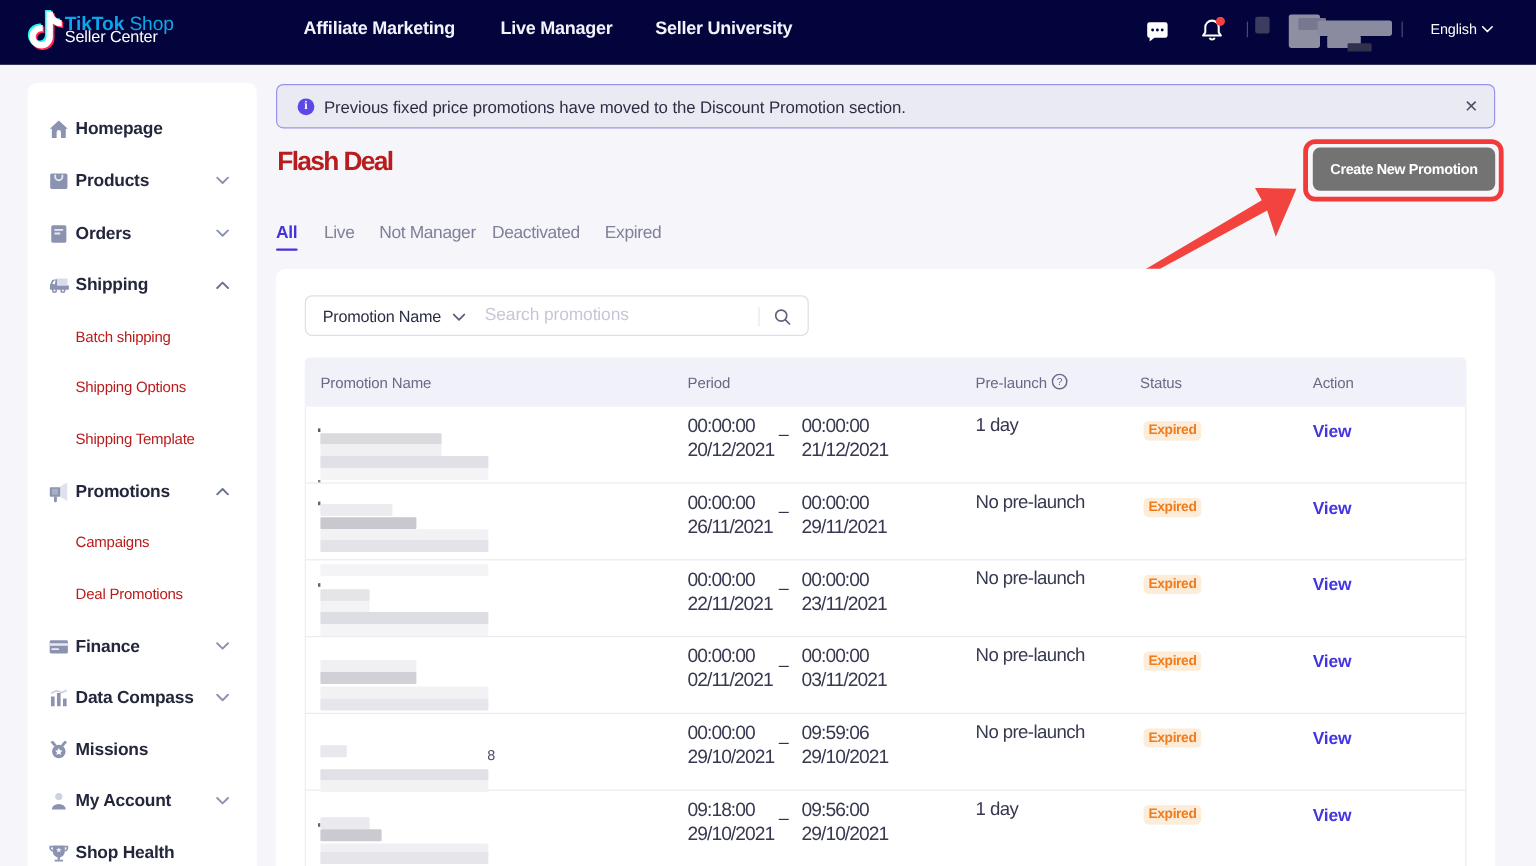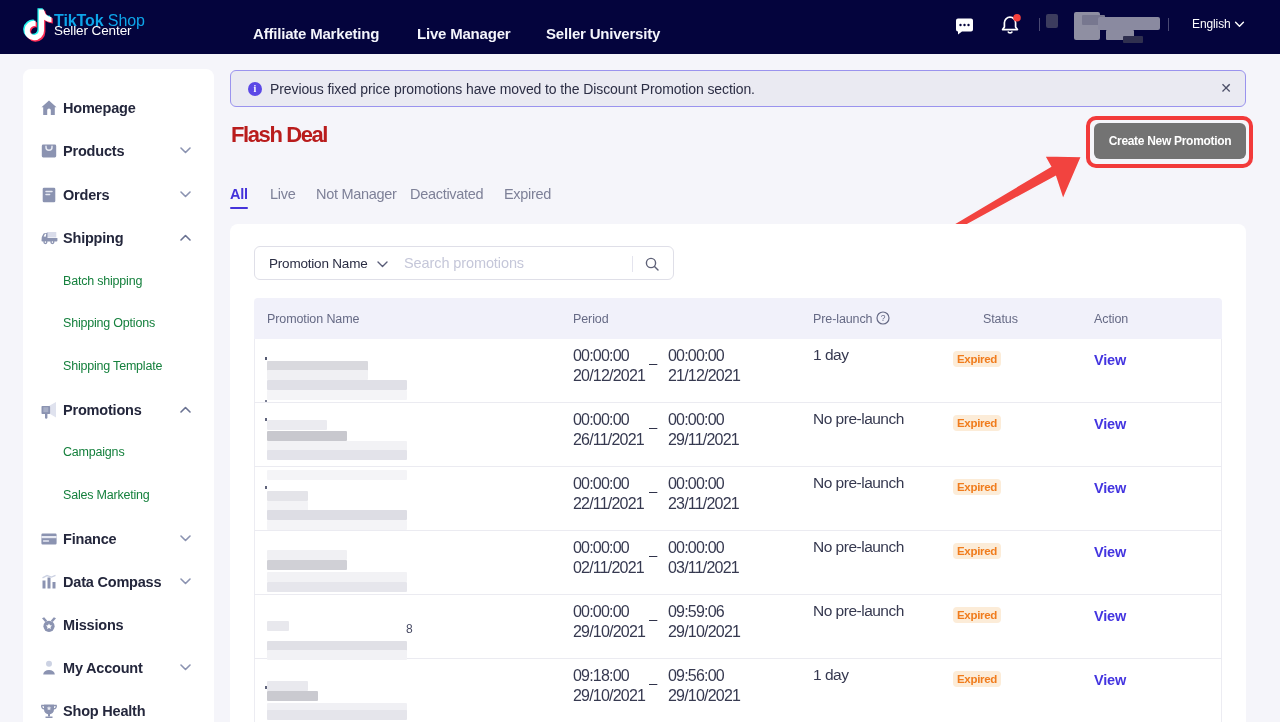--- a/index.html
+++ b/index.html
@@ -1,26 +1,26 @@
 <!DOCTYPE html>
 <html><head>
 <meta charset="utf-8">
 <style>
 *{margin:0;padding:0;box-sizing:border-box;}
 html,body{width:1280px;height:722px;overflow:hidden;}
 body{font-family:"Liberation Sans",sans-serif;background:#f5f5fa;position:relative;}
 #topbar{position:absolute;left:0;top:0;width:1280px;height:54px;background:#04043d;}
-.navlink{position:absolute;top:25px;font-size:15px;font-weight:700;color:#f3f4fb;letter-spacing:-0.2px;}
+.navlink{position:absolute;top:15px;font-size:15px;font-weight:700;color:#f3f4fb;letter-spacing:-0.2px;}
 #logo-t1{position:absolute;left:54px;top:12px;font-size:16px;color:#0ea5e9;letter-spacing:-0.1px;}
 #logo-t2{position:absolute;left:54px;top:23px;font-size:13.5px;color:#fff;letter-spacing:-0.1px;}
 #sidebar{position:absolute;left:23px;top:69px;width:191px;height:653px;background:#fff;border-radius:8px 8px 0 0;}
 .sitem{position:absolute;left:0;width:191px;height:20px;}
 .sitem .ic{position:absolute;left:17px;top:1px;width:18px;height:18px;}
 .sitem .lb{position:absolute;left:40px;top:2px;font-size:14.5px;font-weight:700;color:#24273c;letter-spacing:-0.2px;white-space:nowrap;}
-.sitem .sub{position:absolute;left:40px;top:3px;font-size:12.5px;font-weight:400;color:#15803d;letter-spacing:-0.2px;white-space:nowrap;}
+.sitem .sub{position:absolute;left:40px;top:3px;font-size:12.5px;font-weight:400;color:#b91c1c;letter-spacing:-0.2px;white-space:nowrap;}
 .chev{position:absolute;right:23px;top:6px;width:11px;height:7px;}
 #main{position:absolute;left:230px;top:0;width:1016px;height:722px;}
 #banner{position:absolute;left:0;top:70px;width:1016px;height:37px;background:#eaeaf2;border:1.5px solid #9a93ee;border-radius:6px;}
 #banner .info{position:absolute;left:17px;top:11px;width:14px;height:14px;border-radius:50%;background:#5b48e6;color:#fff;font-size:10px;font-weight:700;text-align:center;line-height:14px;font-family:"Liberation Serif",serif;}
 #banner .btxt{position:absolute;left:39px;top:10px;font-size:14px;color:#2c2e45;letter-spacing:-0.1px;}
 #banner .bclose{position:absolute;right:13px;top:9px;font-size:14px;color:#4c4f68;}
 #title{position:absolute;left:1px;top:122px;font-size:22px;font-weight:700;color:#b91c1c;letter-spacing:-1.4px;}
 #redbox{position:absolute;left:856px;top:116px;width:167px;height:52px;border:4.5px solid #f23a3a;border-radius:10px;}
 #cbtn{position:absolute;left:864px;top:123px;width:152px;height:36px;background:#737373;border-radius:6px;color:#fff;font-size:12px;font-weight:700;text-align:center;line-height:36px;letter-spacing:-0.3px;}
 #arrow{position:absolute;left:0;top:0;width:1016px;height:722px;pointer-events:none;}
@@ -146,21 +146,21 @@
       </svg>
     <div class="lb">Promotions</div>
     <svg class="chev" viewBox="0 0 11 7">
         <path d="M1 6 L5.5 1.5 L10 6" fill="none" stroke="#6a7292" stroke-width="1.6" stroke-linecap="round" stroke-linejoin="round"></path>
       </svg>
   </div>
   <div class="sitem" style="top:373px">
       <div class="sub">Campaigns</div>
     </div>
   <div class="sitem" style="top:416px">
-      <div class="sub">Sales Marketing</div>
+      <div class="sub">Deal Promotions</div>
     </div>
   <div class="sitem" style="top:460px">
     <svg class="ic" viewBox="0 0 18 18">
         <path d="M2.6 3.5 h12.8 a1.2 1.2 0 0 1 1.2 1.2 v8.6 a1.2 1.2 0 0 1 -1.2 1.2 h-12.8 a1.2 1.2 0 0 1 -1.2 -1.2 v-8.6 a1.2 1.2 0 0 1 1.2 -1.2 z" fill="#8b93b1"></path>
         <path d="M1.4 6 h15.2 v2.2 h-15.2 z" fill="#e8eaf3"></path>
         <path d="M3.5 11 h5" stroke="#e8eaf3" stroke-width="1.4" stroke-linecap="round"></path>
       </svg>
     <div class="lb">Finance</div>
     <svg class="chev" viewBox="0 0 11 7">
         <path d="M1 1 L5.5 5.5 L10 1" fill="none" stroke="#8b93b1" stroke-width="1.6" stroke-linecap="round" stroke-linejoin="round"></path>
@@ -244,21 +244,21 @@
       <div style="position:absolute;left:0;top:41px;width:1px;height:383px;background:#ececf2"></div>
         <div style="position:absolute;right:0;top:41px;width:1px;height:383px;background:#ececf2"></div>
         <div id="thead">
         <div class="th" style="left:13px">Promotion Name</div>
         <div class="th" style="left:319px">Period</div>
         <div class="th" style="left:559px">Pre-launch</div>
         <svg style="position:absolute;left:622px;top:13px" width="14" height="14" viewBox="0 0 14 14">
             <circle cx="7" cy="7" r="6" fill="none" stroke="#666a85" stroke-width="1.2"></circle>
             <text x="7" y="10" font-size="8.5" fill="#666a85" text-anchor="middle" font-family="Liberation Sans">?</text>
           </svg>
-        <div class="th" style="left:729px">Status</div>
+        <div class="th" style="left:696px">Status</div>
         <div class="th" style="left:840px">Action</div>
       </div>
       <div class="row" style="top:41px">
           <div style="position:absolute;left:11px;top:18px;width:2px;height:3px;background:#555a72"></div>
           <div style="position:absolute;left:11px;top:61px;width:2px;height:2px;background:#7a7e94"></div>
         <div class="band" style="top:22px;width:101px;height:10px;background:#d9d9de"></div>
           <div class="band" style="top:31px;width:101px;height:10px;background:#f0f0f3"></div>
           <div class="band" style="top:41px;width:140px;height:10px;background:#e0e0e7"></div>
           <div class="band" style="top:51px;width:140px;height:10px;background:#f4f4f7"></div>
         <div class="t1">00:00:00<br>20/12/2021</div>

